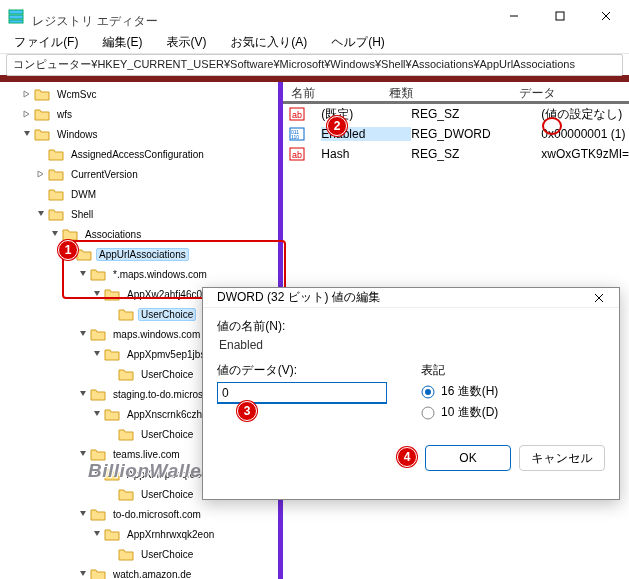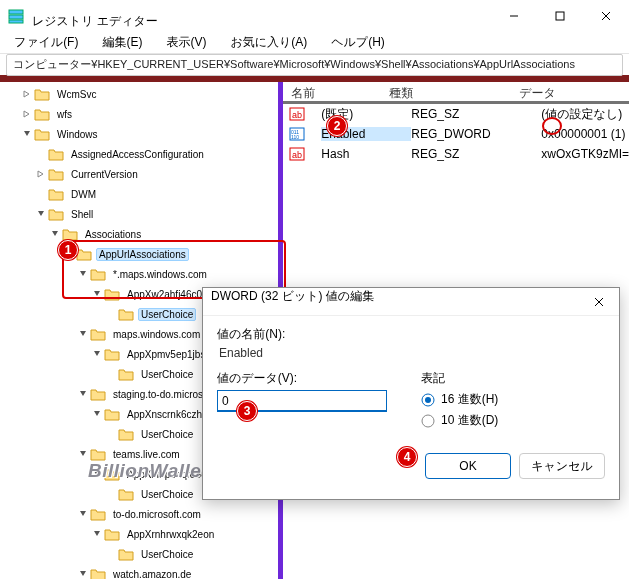--- a/index.html
+++ b/index.html
@@ -1,20 +1,20 @@
 <!DOCTYPE html>
 <html><head>
 <meta charset="utf-8">
 <style>
 * { box-sizing: border-box; font-family: "Segoe UI", "Yu Gothic UI", Meiryo, sans-serif; }
 body { margin: 0; padding: 0; background: #fff; width: 629px; height: 579px; overflow: hidden; position: relative; }
 
 .titlebar { height: 32px; display: flex; align-items: center; padding-left: 8px; border-bottom: 1px solid transparent; }
 .titlebar .icon { width: 16px; height: 16px; margin-right: 8px; }
-.titlebar .title { font-size: 12px; color: #000000; flex: 1; margin-top: 12px; }
+.titlebar .title { font-size: 12px; color: #404040; flex: 1; margin-top: 12px; }
 .titlebar .wbtns { display: flex; }
 .titlebar .wbtn { width: 46px; height: 32px; display: flex; align-items: center; justify-content: center; }
 
 .menubar { height: 22px; display: flex; align-items: center; padding-left: 6px; border-bottom: 1px solid #e5e5e5; font-size: 12px; gap: 8px; }
 .menubar .mitem { padding: 2px 8px; }
 
 .pathbar { height: 28px; border-bottom: 7px solid #7f1d1d; display: flex; align-items: center; }
 .pathbox { flex: 1; margin: 2px 6px; border: 1px solid #ccc; border-radius: 2px; height: 22px; padding: 0 6px; display: flex; align-items: center; font-size: 11px; color: #222; background: #fff; overflow: hidden; white-space: nowrap; }
 
 .main { display: flex; height: calc(579px - 32px - 22px - 28px); position: relative; }
@@ -38,21 +38,21 @@
 .lrow { display: flex; height: 20px; align-items: center; padding-left: 6px; }
 .lrow .ic { width: 28px; height: 16px; margin-right: 4px; display: inline-flex; }
 .lrow .c-name { width: 90px; padding-right: 4px; } .lrow.sel .c-name { background: #cce8ff; }
 .lrow .c-type { width: 130px; } .lrow .c-data { flex: 1; }
 
 .redbox1 { position: absolute; border: 2px solid #d90000; border-radius: 4px; left: 62px; top: 158px; width: 224px; height: 59px; pointer-events: none; }
 .anno { position: absolute; width: 20px; height: 20px; border-radius: 50%; background: #d90000; color: #fff; font-size: 12px; font-weight: bold; display: flex; align-items: center; justify-content: center; pointer-events: none; border: 1.5px solid #fff; box-shadow: 0 0 0 1px #d90000; z-index: 50; }
 .circ { position: absolute; border: 2px solid #d90000; border-radius: 50%; pointer-events: none; }
 
 .dialog { position: absolute; left: 202px; top: 287px; width: 418px; height: 213px; background: #fff; border: 1px solid #888; box-shadow: 0 4px 16px rgba(0,0,0,0.25); z-index: 30; font-size: 12px; }
-.dlg-title { height: 28px; display: flex; padding-left: 8px; border-bottom: 1px solid #eee; }
+.dlg-title { height: 20px; display: flex; align-items: center; padding-left: 14px; border-bottom: 1px solid #eee; }
 .dlg-title .t { flex: 1; }
 .dlg-close { width: 40px; height: 28px; display: flex; align-items: center; justify-content: center; }
 .dlg-body { padding: 10px 14px; }
 .dlg-body label { display: block; margin-bottom: 3px; }
 .dlg-body .ro { color: #333; margin-bottom: 10px; padding-left: 2px; }
 .dlg-row2 { display: flex; gap: 20px; }
 .dlg-col { flex: 1; }
 .dlg-input { width: 170px; height: 22px; border: 1px solid #0067c0; padding: 2px 4px; font-size: 12px; outline: none; border-bottom: 2px solid #0067c0; }
 .dlg-chk { margin: 4px 0; display: flex; align-items: center; gap: 6px; }
 .dlg-btns { display: flex; justify-content: flex-end; gap: 8px; padding: 10px 14px; align-items: center; }

